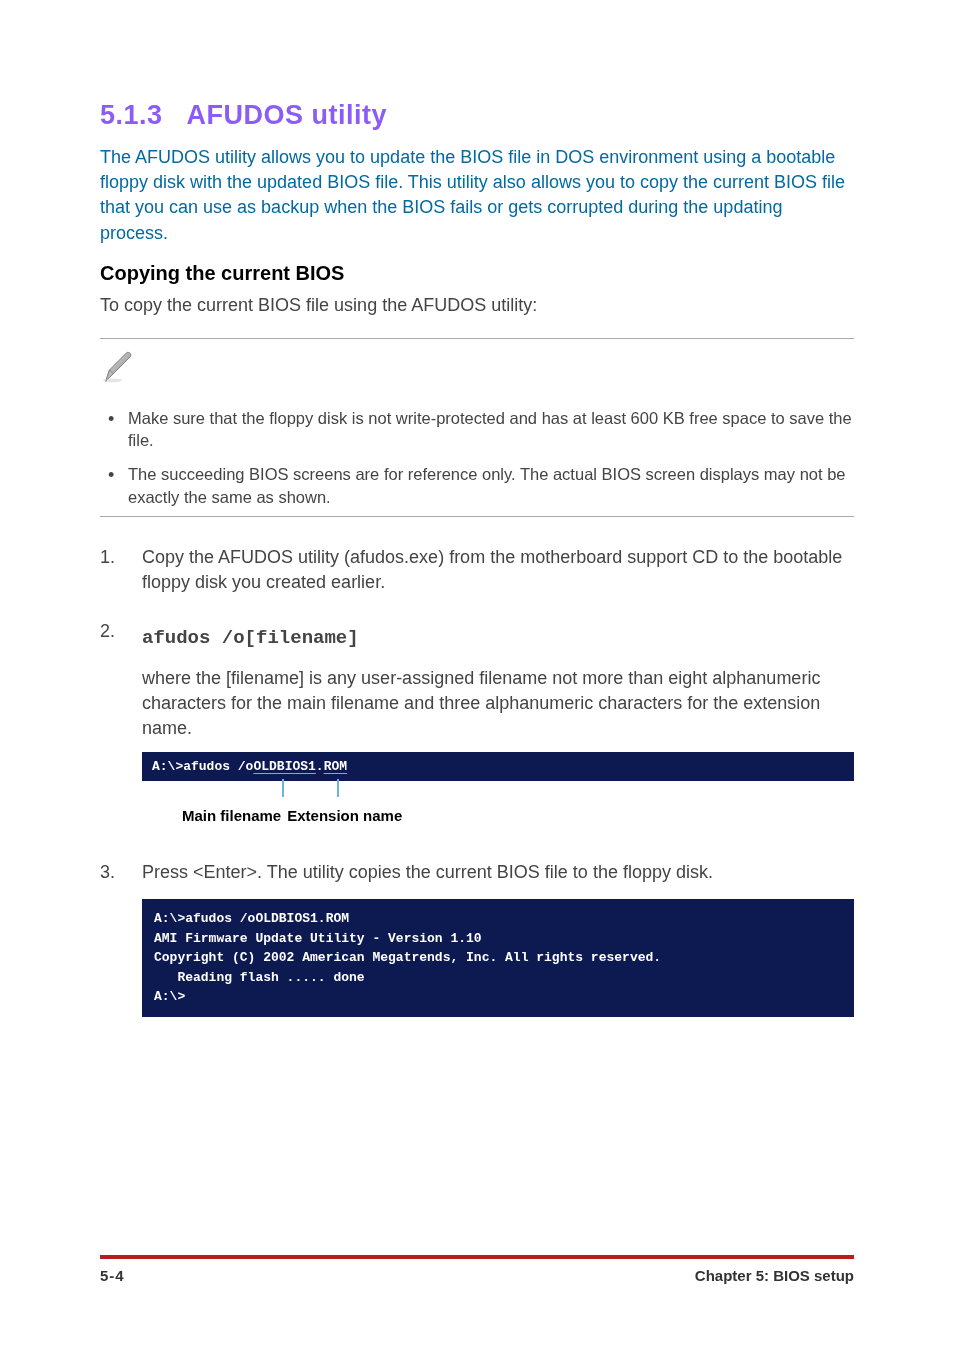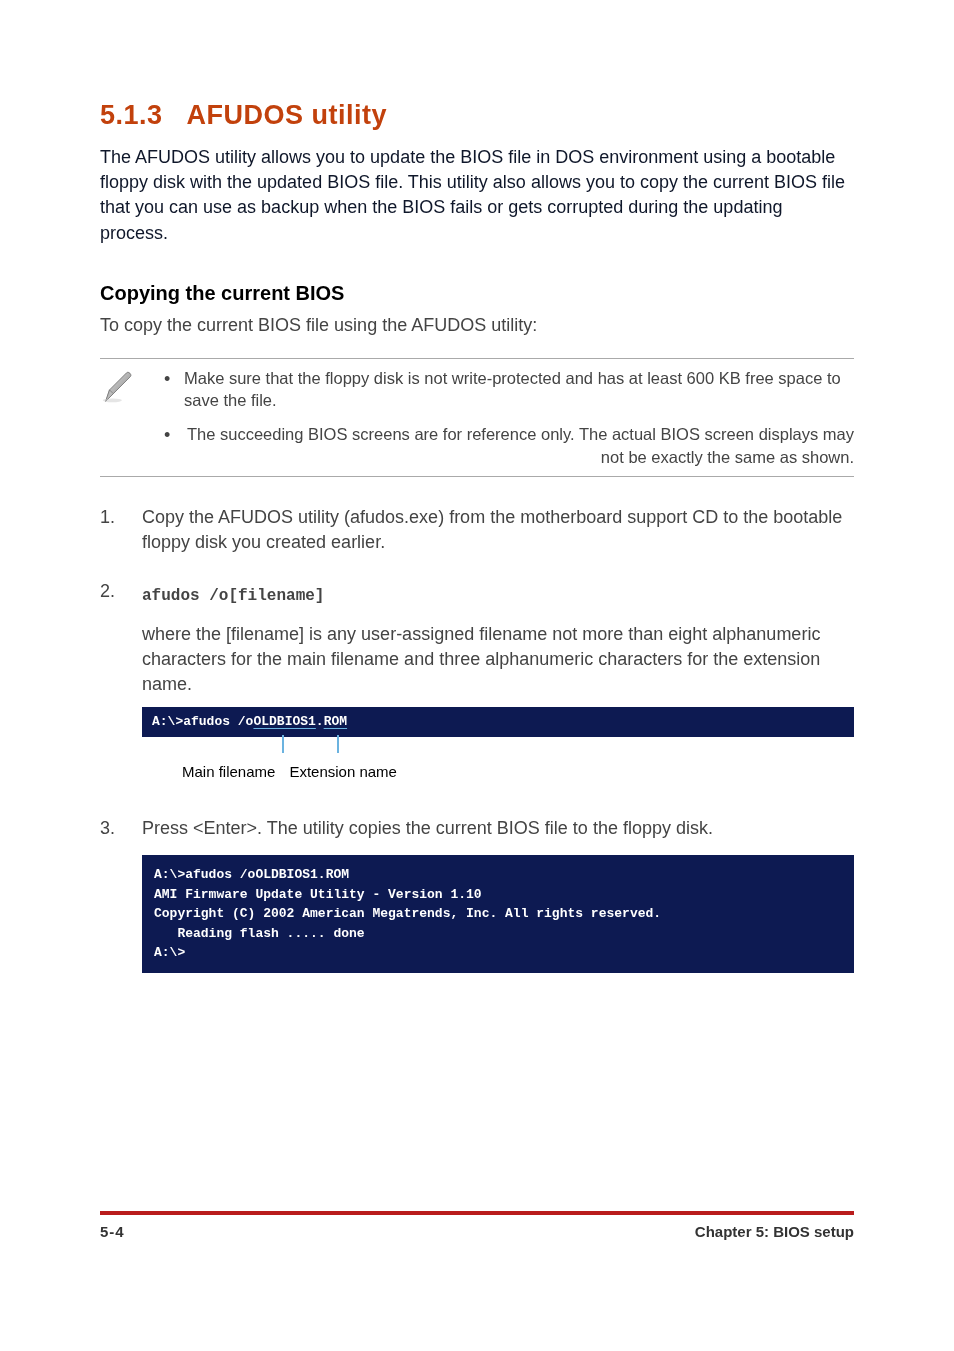--- a/index.html
+++ b/index.html
@@ -10,29 +10,29 @@
     body {
       font-family: Arial, Helvetica, sans-serif;
       background: #ffffff;
       width: 954px;
       padding: 100px 100px 40px 100px;
       color: #333;
     }
     .section-heading {
       font-size: 27px;
       font-weight: bold;
-      color: #c2410c;
+      color: #8b5cf6;
       letter-spacing: 0.5px;
       margin-bottom: 14px;
     }
     .section-intro {
       font-size: 18px;
       line-height: 1.4;
-      color: #0f172a;
-      margin-bottom: 36px;
+      color: #0369a1;
+      margin-bottom: 16px;
     }
     .subsection-heading {
       font-size: 20px;
       font-weight: bold;
       color: #000;
       margin-bottom: 8px;
     }
     .subsection-intro {
       font-size: 18px;
       line-height: 1.4;
@@ -40,20 +40,21 @@
       margin-bottom: 20px;
     }
     .note-box {
       border-top: 1px solid #aaa;
       border-bottom: 1px solid #aaa;
       padding: 8px 0;
       margin-bottom: 28px;
       display: flex;
       align-items: flex-start;
       gap: 16px;
+      flex-direction: column;
     }
     .note-icon {
       width: 40px;
       flex-shrink: 0;
       padding-top: 2px;
     }
     .note-content {
       flex: 1;
     }
     .note-content ul {
@@ -63,21 +64,20 @@
     .note-content li {
       font-size: 16.5px;
       line-height: 1.35;
       color: #444;
       margin-bottom: 12px;
       padding-left: 28px;
       position: relative;
     }
     .note-content li:last-child {
       margin-bottom: 0;
-      text-align: right;
     }
     .note-content li::before {
       content: "•";
       position: absolute;
       left: 8px;
       font-size: 18px;
     }
     .step-list {
       list-style: none;
       padding: 0;
@@ -97,21 +97,21 @@
     }
     .step-content {
       flex: 1;
     }
     .step-content p {
       margin-bottom: 10px;
     }
     .code-line {
       font-family: "Courier New", monospace;
       font-weight: bold;
-      font-size: 16px;
+      font-size: 19px;
       margin: 6px 0 14px 0;
     }
     .terminal {
       background: #0d1a52;
       color: #fff;
       font-family: "Courier New", monospace;
       font-size: 13px;
       font-weight: bold;
       padding: 5px 10px;
       line-height: 1.5;
@@ -138,23 +138,23 @@
       text-underline-offset: 3px;
       margin-top: 32px;
     }
     .terminal .underline-ext {
       text-decoration: underline;
       text-decoration-color: #6bb3e0;
       text-underline-offset: 3px;
     }
     .label-row {
       display: flex;
-      gap: 14px;
+      gap: 6px;
       font-size: 15px;
-      font-weight: normal;
+      font-weight: bold;
       color: #000;
       margin-top: 6px;
       padding-left: 40px;
     }
     .connector-row {
       position: relative;
       height: 12px;
     }
     .connector {
       position: absolute;

